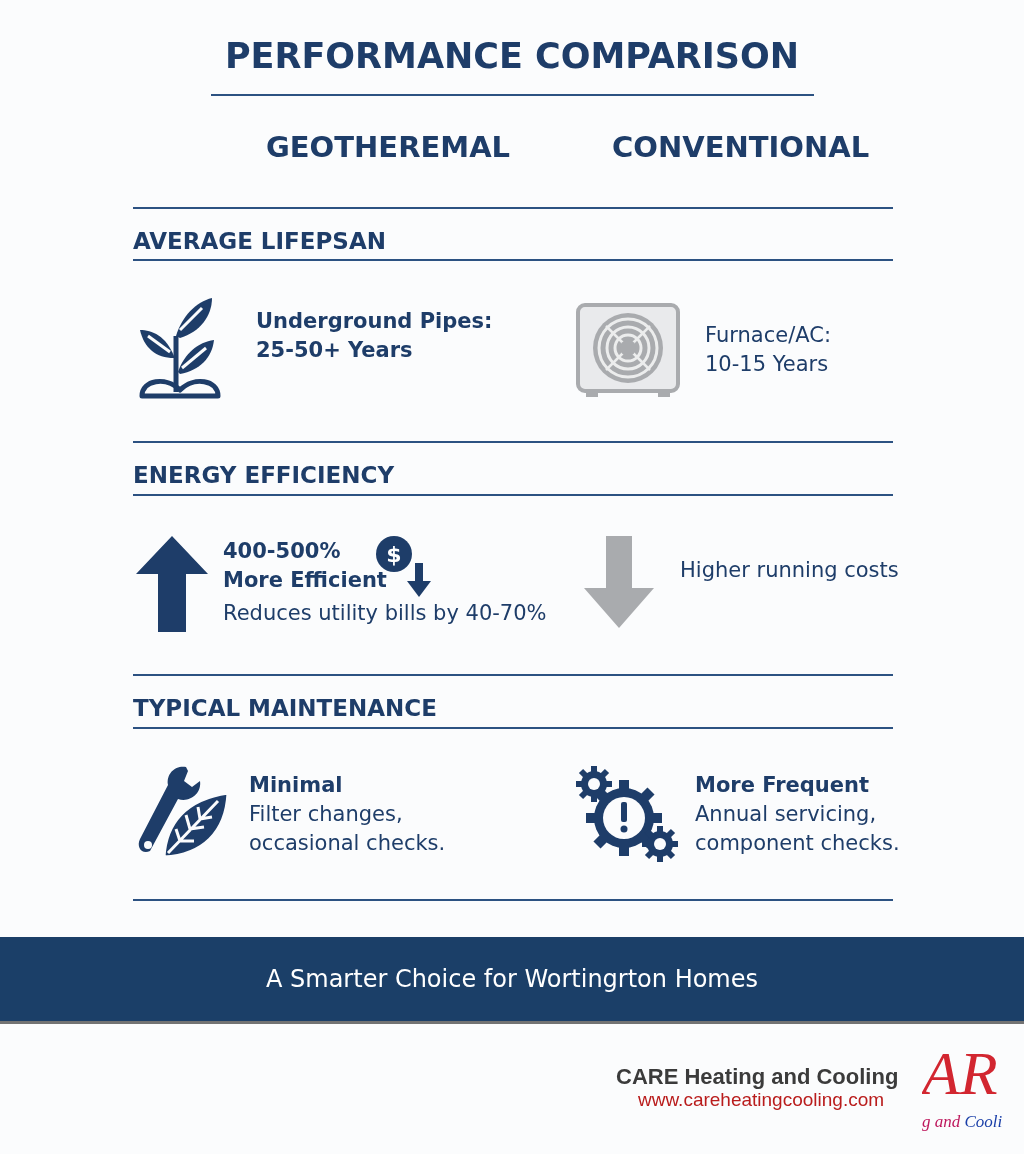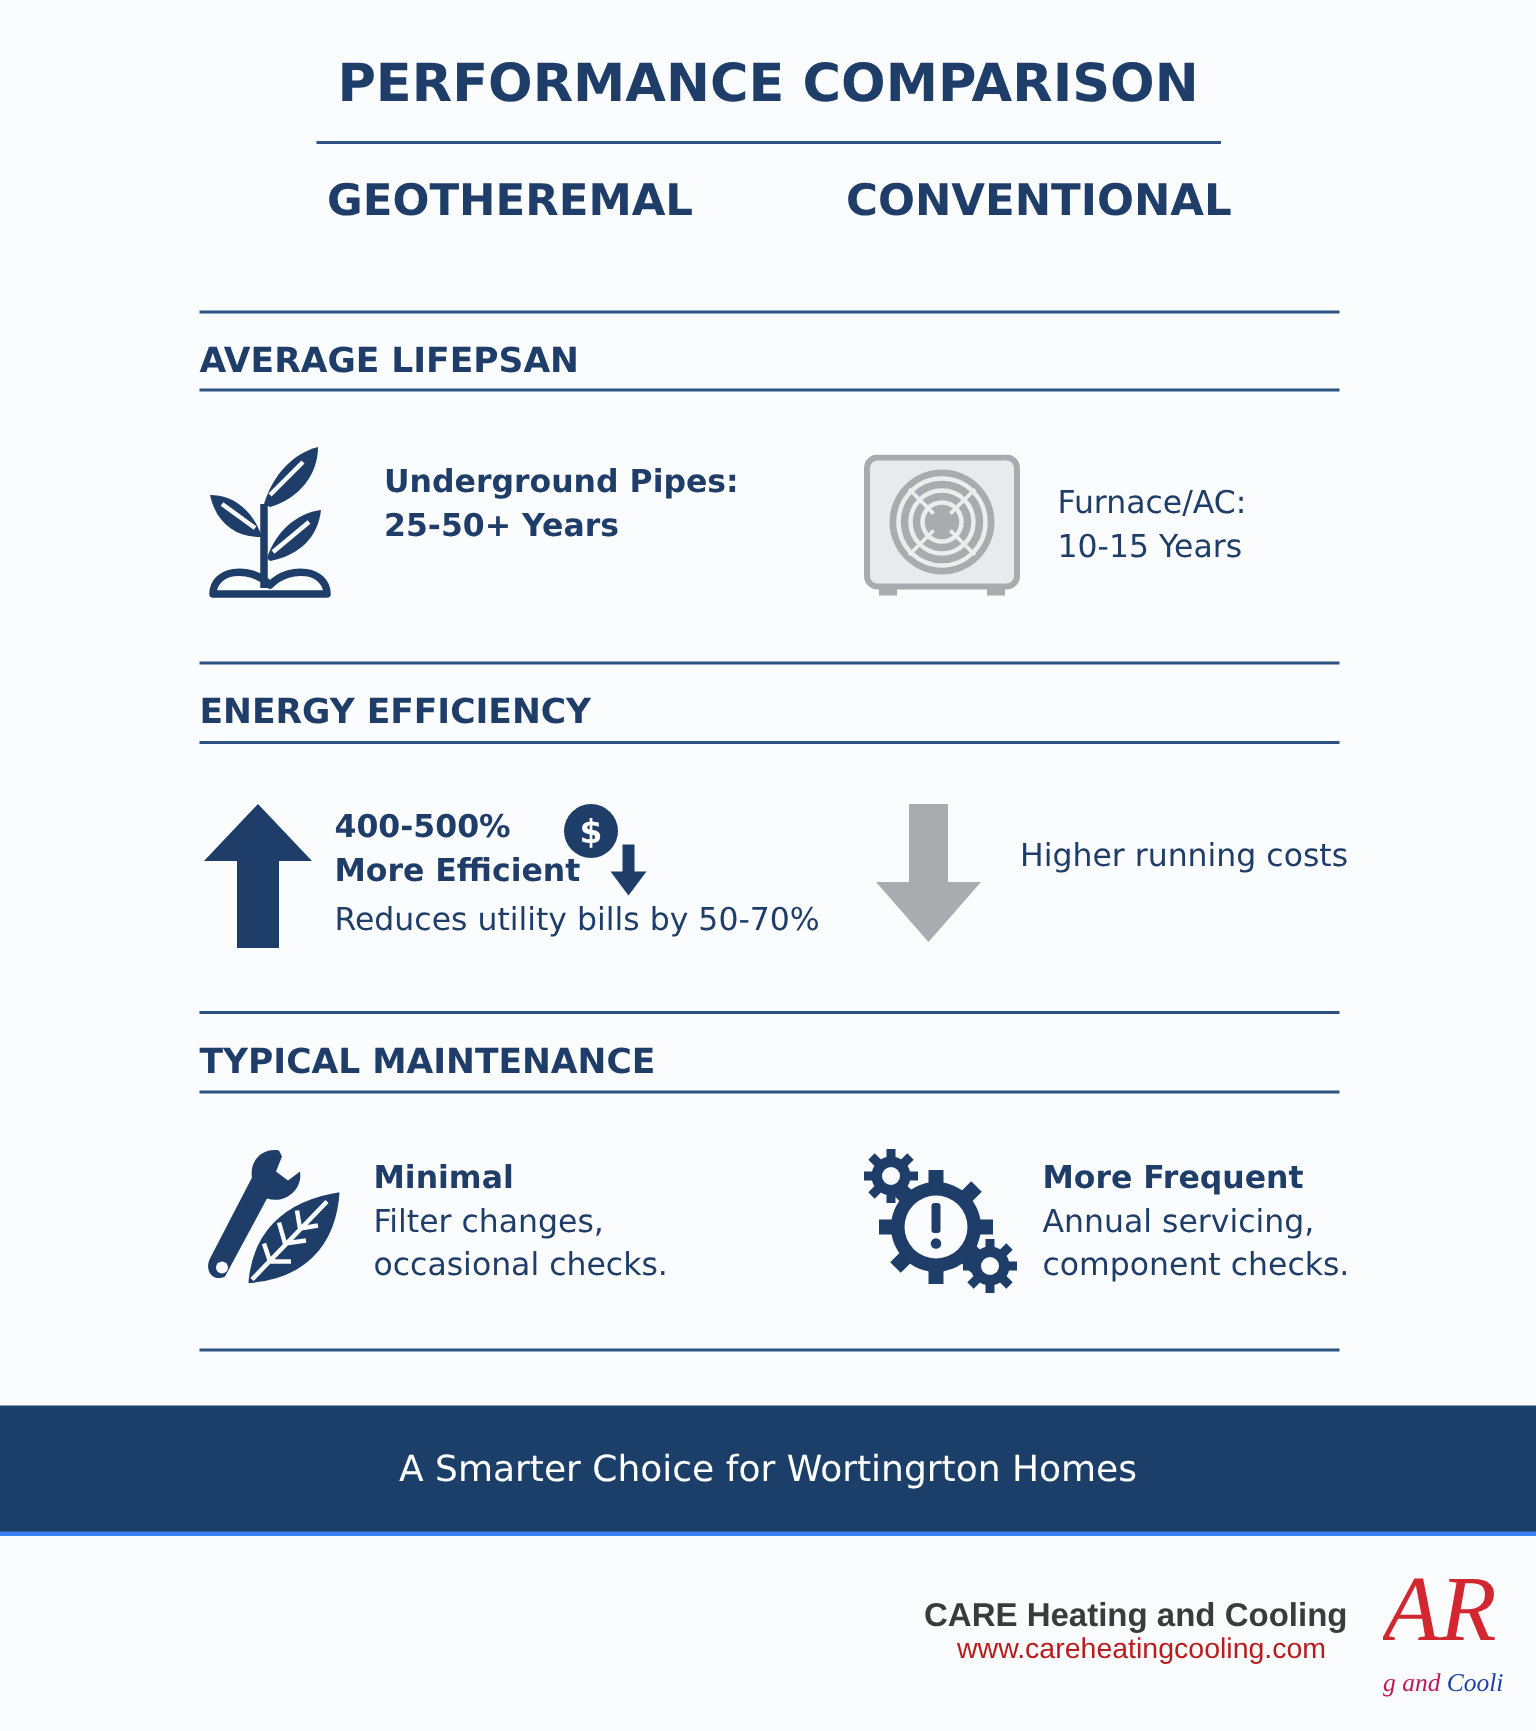--- a/index.html
+++ b/index.html
@@ -6,39 +6,39 @@
   html, body { width: 1024px; height: 1154px; background: #fbfcfd; overflow: hidden; }
   body { position: relative; font-family: "DejaVu Sans", sans-serif; color: #1d3d66; }
 
   .title {
     position: absolute; left: 0; width: 1024px; top: 36px;
     text-align: center; font-weight: bold; font-size: 35px; letter-spacing: 0px; color: #1e3d69;
   }
   .title-rule { position: absolute; left: 211px; width: 603px; top: 94px; height: 2px; background: #2c5282; }
 
   .col-head {
-    position: absolute; top: 116px; font-weight: bold; font-size: 29px; color: #1e3d69;
+    position: absolute; top: 130px; font-weight: bold; font-size: 29px; color: #1e3d69; margin-left: 48px;
   }
   .col-head.geo { left: 218px; }
   .col-head.conv { left: 564px; }
 
   .rule { position: absolute; left: 133px; width: 760px; height: 2px; background: #2c5282; }
 
   .section-title {
     position: absolute; left: 133px; font-weight: bold; font-size: 23px; color: #1e3d69;
   }
 
   .icon { position: absolute; }
   .text-block { position: absolute; font-size: 21px; line-height: 29px; color: #1e3d69; }
   .text-block .b { font-weight: bold; display: block; }
   .text-block .n { display: block; font-weight: normal; }
 
   .banner {
     position: absolute; left: 0; top: 937px; width: 1024px; height: 87px;
-    background: #1b3f68; border-bottom: 3px solid #3b82f6;
+    background: #1b3f68; border-bottom: 3px solid #737373;
     display: flex; align-items: center; justify-content: center;
     color: #ffffff; font-size: 24px;
   }
 
   .brand-name { position: absolute; left: 616px; top: 1064px; font-family: "Liberation Sans", sans-serif; font-weight: bold; font-size: 22px; color: #3b3b3b; }
   .brand-url { position: absolute; left: 638px; top: 1089px; font-family: "Liberation Sans", sans-serif; font-size: 19px; color: #b91c1c; }
   .logo { position: absolute; left: 922px; top: 1046px; width: 102px; height: 90px; overflow: hidden; }
   .logo .big { position: absolute; left: 0; top: -8px; font-family: "Liberation Serif", serif; font-style: italic; font-size: 62px; color: #d22630; white-space: nowrap; }
   .logo .small { position: absolute; left: 0; top: 66px; font-family: "Liberation Serif", serif; font-style: italic; font-size: 17px; white-space: nowrap; }
   .logo .small .r { color: #be185d; }
@@ -94,21 +94,21 @@
 <div class="section-title" style="top:462px">ENERGY EFFICIENCY</div>
 <div class="rule" style="top:494px"></div>
 
 <svg class="icon" style="left:136px;top:536px" width="72" height="96" viewBox="0 0 72 96">
   <polygon points="36,0 72,38 50,38 50,96 22,96 22,38 0,38" fill="#1e3d69"></polygon>
 </svg>
 
 <div class="text-block" style="left:223px;top:537px">
   <span class="b">400-500%</span>
   <span class="b">More Efficient</span>
-  <span class="n" style="margin-top:4px">Reduces utility bills by 50-70%</span>
+  <span class="n" style="margin-top:4px">Reduces utility bills by 40-70%</span>
 </div>
 
 <svg class="icon" style="left:375px;top:535px" width="60" height="64" viewBox="0 0 60 64">
   <circle cx="19" cy="19" r="18" fill="#1e3d69"></circle>
   <text x="19" y="27" text-anchor="middle" font-family="DejaVu Sans, sans-serif" font-weight="bold" font-size="22" fill="#ffffff">$</text>
   <rect x="40" y="28" width="8" height="20" fill="#1e3d69"></rect>
   <polygon points="32,46 56,46 44,62" fill="#1e3d69"></polygon>
 </svg>
 
 <svg class="icon" style="left:584px;top:536px" width="70" height="92" viewBox="0 0 70 92">

